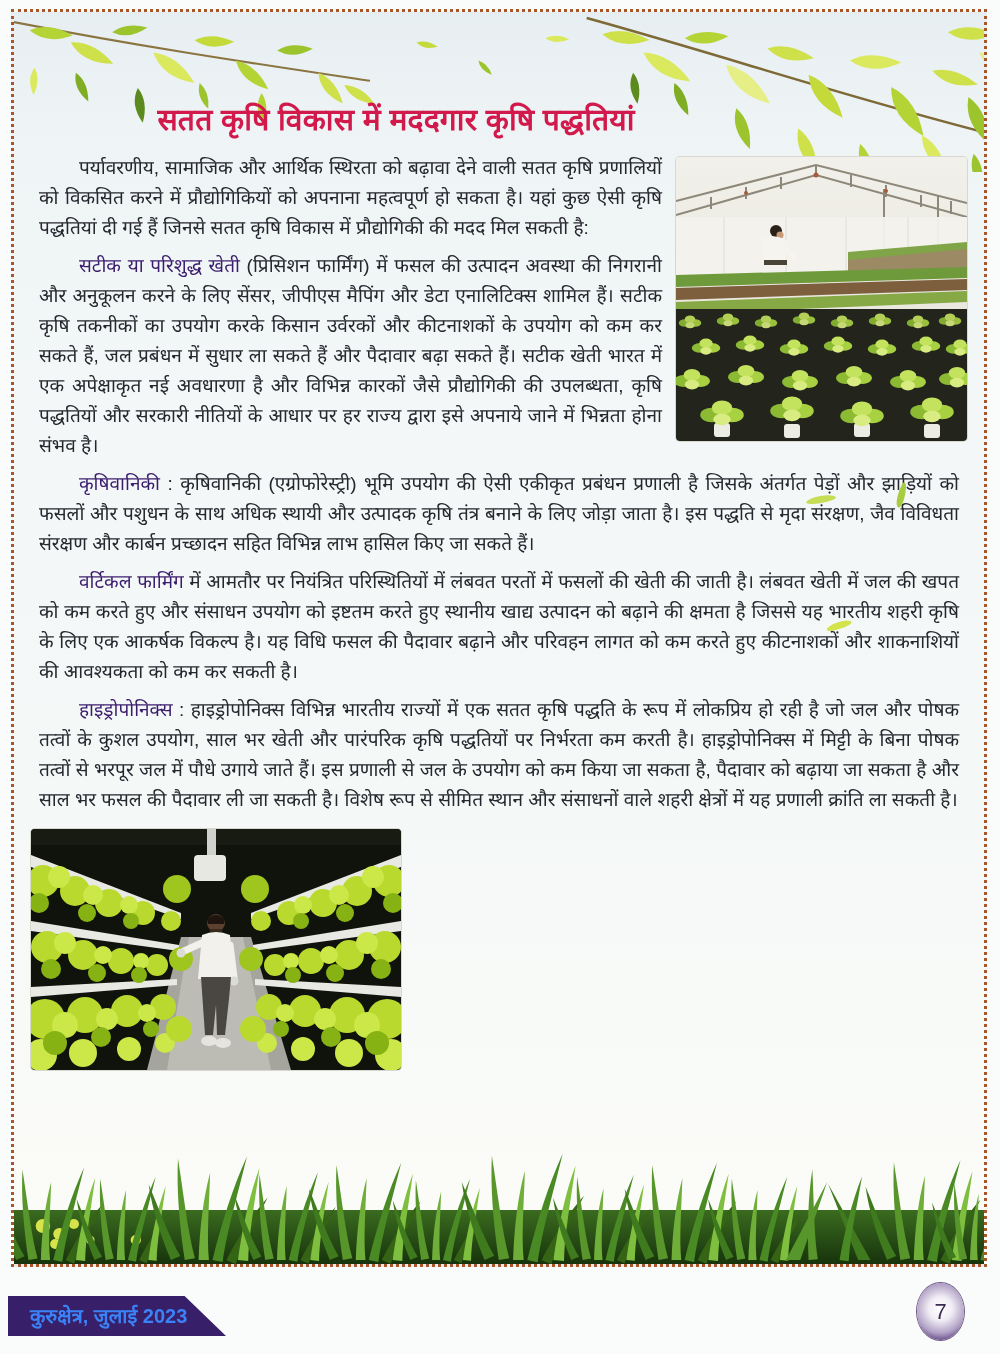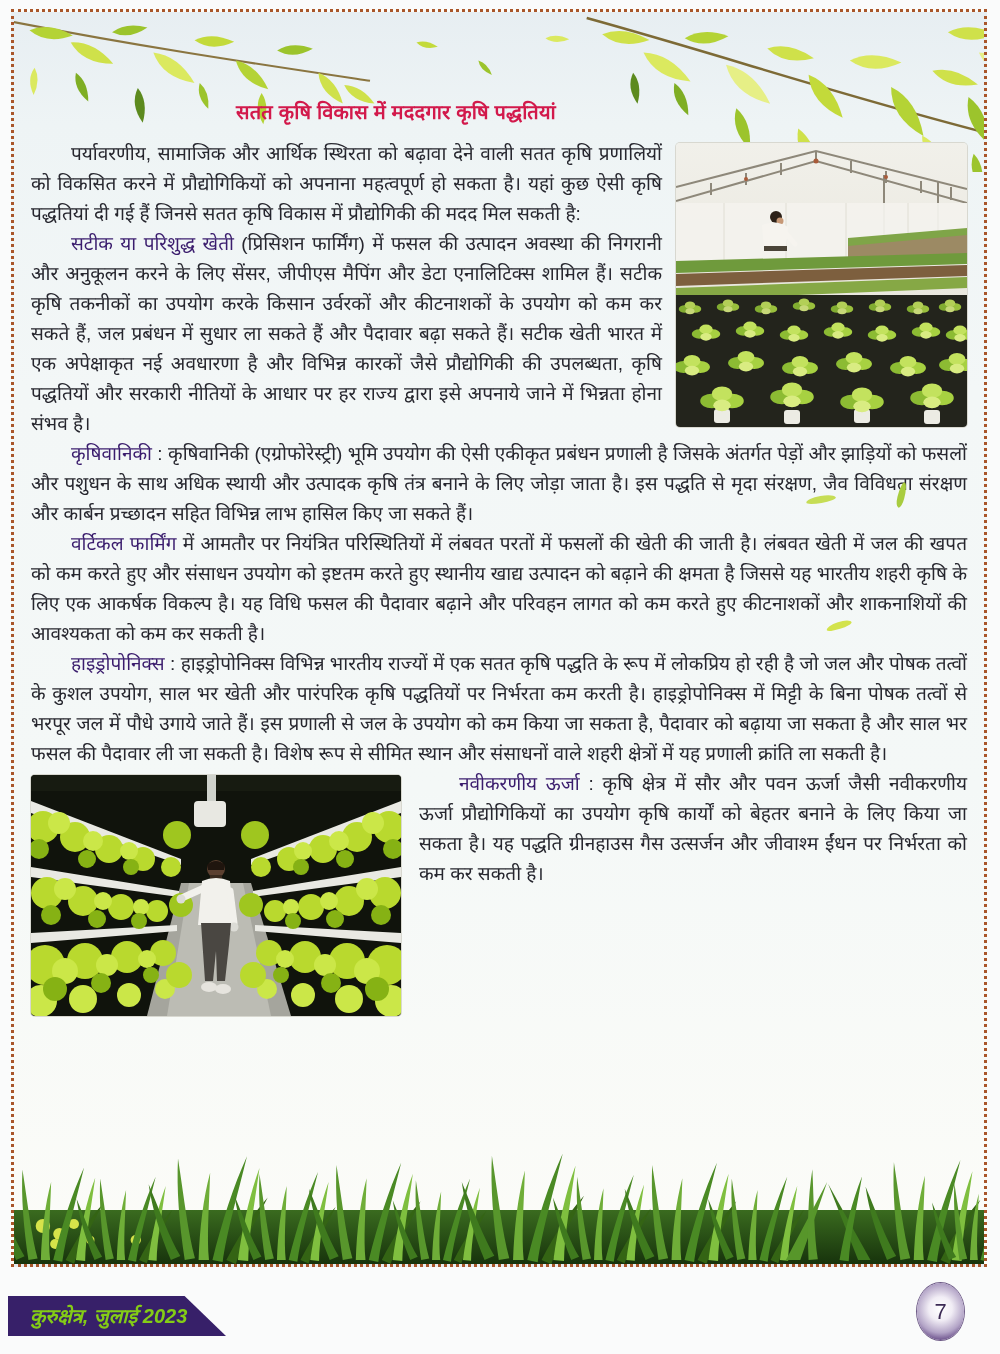--- a/index.html
+++ b/index.html
@@ -13,41 +13,41 @@
     position:absolute;left:11px;top:9px;width:976px;height:1258px;
     box-sizing:border-box;border:3px dotted #a9562a;
     background:linear-gradient(180deg,#e7eef2 0%,#eef4f5 9%,#f3f7f7 30%,#f4f8f7 62%,#fcfcf8 100%);
     overflow:hidden;
   }
   .leaves-top{position:absolute;top:0;left:0;width:100%;height:160px;z-index:1;}
   .grass-bottom{position:absolute;bottom:0;left:0;width:100%;height:116px;z-index:1;}
   .content{position:relative;z-index:2;padding:0 17px;}
   .page-title{
     width:730px;margin:86px 0 14px 0;text-align:center;
-    font-size:20px;font-weight:700;color:#d2194b;letter-spacing:.2px;
+    font-size:30px;font-weight:700;color:#d2194b;letter-spacing:.2px;
   }
   .para{
     font-size:19px;line-height:30px;text-align:justify;text-indent:40px;
-    color:#26262e;margin:0;
+    color:#26262e;margin:8px;
   }
   .sec-head{color:#3a1c6d;font-weight:400;}
   .photo{box-sizing:border-box;border-radius:4px;overflow:hidden;box-shadow:0 0 0 1px #d8d8d0;}
   .photo-right{float:right;width:291px;height:284px;margin:4px 0 10px 14px;}
   .photo-left{float:left;width:370px;height:241px;margin:6px 18px 4px 0;}
   .photo svg{display:block;width:100%;height:100%;}
   .clear{clear:both;}
   .leaf-accent{position:absolute;z-index:3;border-radius:50% 50% 50% 50%/60% 60% 40% 40%;}
   .leaf-a1{left:806px;top:496px;width:30px;height:7px;background:#c6dd55;transform:rotate(-10deg);}
   .leaf-a2{left:898px;top:482px;width:7px;height:26px;background:#a8cc3f;transform:rotate(14deg);}
   .leaf-a3{left:826px;top:622px;width:26px;height:7px;background:#d3e34c;transform:rotate(-18deg);}
   .footer-banner{
     position:absolute;left:8px;top:1296px;width:218px;height:40px;z-index:4;
     background:#372069;clip-path:polygon(0 0,81% 0,100% 100%,0 100%);
-    color:#84cc16;font-size:20px;font-weight:700;line-height:40px;
-    padding-left:22px;box-sizing:border-box;font-style:italic;
+    color:#3b82f6;font-size:20px;font-weight:700;line-height:40px;
+    padding-left:22px;box-sizing:border-box;
   }
   .page-badge{
     position:absolute;left:917px;top:1283px;width:47px;height:57px;z-index:4;
     border-radius:50%;
     background:radial-gradient(circle at 50% 45%,#ffffff 0%,#f1edf5 30%,#b2a3c6 62%,#523376 88%,#3a2260 100%);
     box-shadow:0 0 0 1px #6d5a86;
     display:flex;align-items:center;justify-content:center;
     color:#3c2a55;font-size:22px;font-weight:400;
   }
 </style>
@@ -322,21 +322,20 @@
               <circle cx="150" cy="124" r="4.5" fill="#dcdcd6"></circle>
               <path d="M199 116 L203 148" stroke="#f2f1ec" stroke-width="7" stroke-linecap="round"></path>
               <circle cx="203" cy="152" r="4.5" fill="#dcdcd6"></circle>
               <path d="M170 148 L200 148 L198 170 L194 206 L186 206 L185 176 L182 206 L174 206 Z" fill="#4a4742"></path>
               <ellipse cx="178" cy="212" rx="8" ry="5" fill="#e6e4de"></ellipse>
               <ellipse cx="192" cy="214" rx="8" ry="5" fill="#e6e4de"></ellipse>
             </g>
           </svg>
         </div>
 
-        <p class="para"><b class="sec-head">नवीकरणीय ऊर्जा</b><span> : कृषि क्षेत्र में सौर और पवन ऊर्जा जैसी नवीकरणीय ऊर्जा प्रौद्योगिकियों का उपयोग कृषि कार्यों को बेहतर बनाने के लिए किया जा सकता है। यह पद्धति ग्रीनहाउस गैस उत्सर्जन और जीवाश्म ईंधन पर निर्भरता को कम कर सकती है।</span></p>
 
 
         <div class="clear"></div>
       </div>
     </div>
 
     <svg class="grass-bottom" viewBox="0 0 940 116" preserveAspectRatio="none">
       <defs>
         <linearGradient id="grd" x1="0" y1="0" x2="0" y2="1">
           <stop offset="0" stop-color="#3a6b1f"></stop>

